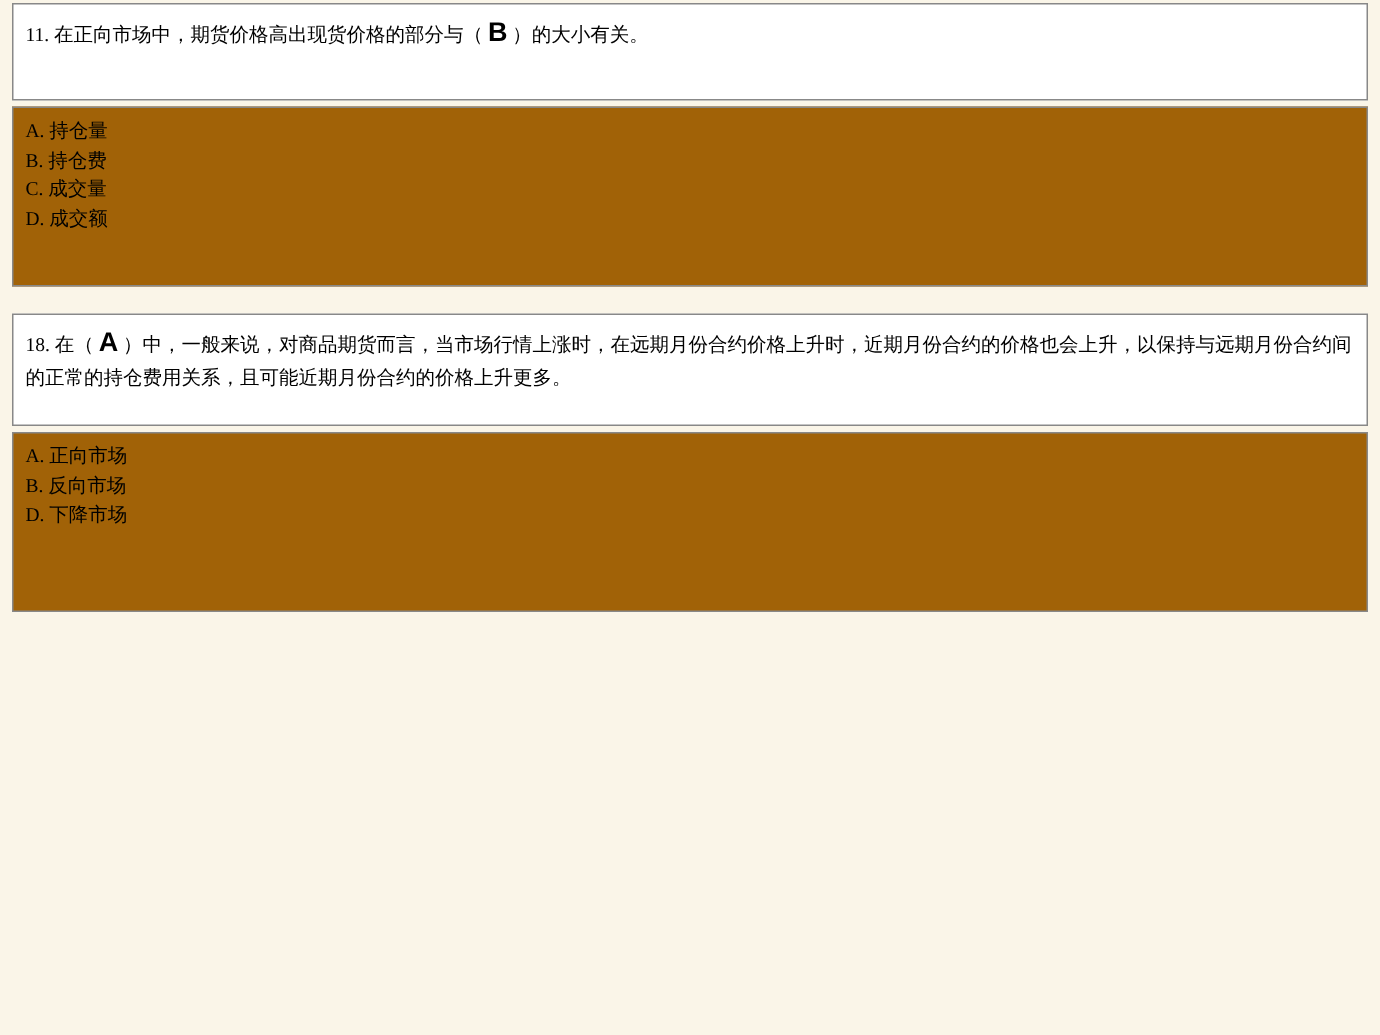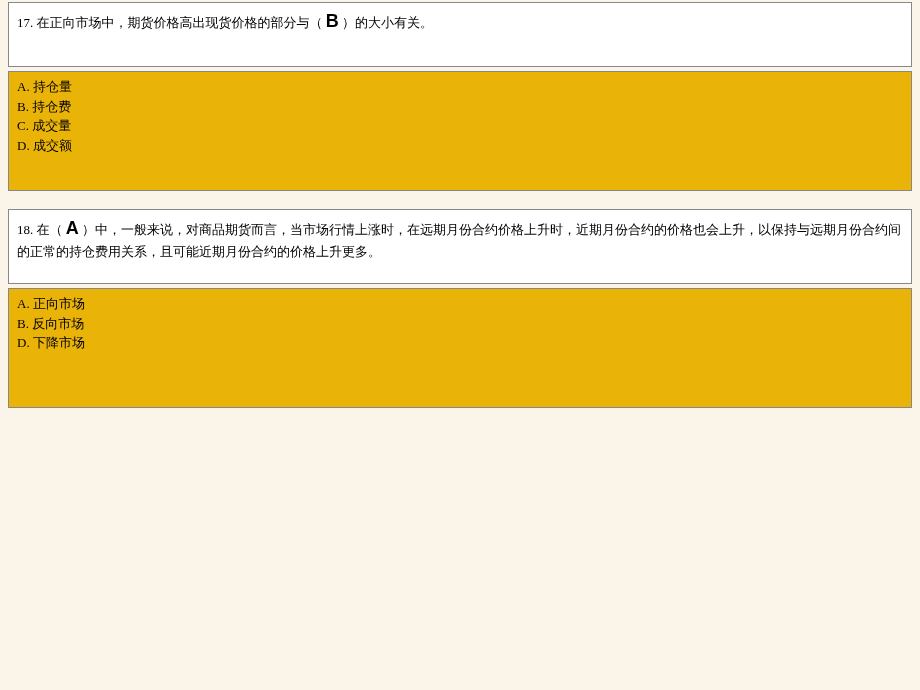--- a/index.html
+++ b/index.html
@@ -17,21 +17,21 @@
     margin-bottom: 18px;
   }
   .question-box {
     background: #fff;
     border: 1px solid #888;
     padding: 5px 8px;
     min-height: 65px;
     margin: 2px 8px 4px 8px;
   }
   .answer-box {
-    background: #eab308;
+    background: #a16207;
     border: 1px solid #888;
     padding: 5px 8px;
     min-height: 120px;
     margin: 2px 8px 4px 8px;
   }
   .q-text {
     display: inline;
   }
   .answer-letter {
     font-family: Arial, sans-serif;
@@ -40,21 +40,21 @@
   }
   .option {
     display: block;
   }
 </style>
 </head>
 <body>
 
 <div class="question-block">
   <div class="question-box">
-    <span class="q-text">17.</span>
+    <span class="q-text">11.</span>
     <span class="q-text">在正向市场中，期货价格高出现货价格的部分与（</span>
     <span class="answer-letter">B</span>
     <span class="q-text">）的大小有关。</span>
   </div>
   <div class="answer-box">
     <span class="option">A. 持仓量</span>
     <span class="option">B. 持仓费</span>
     <span class="option">C. 成交量</span>
     <span class="option">D. 成交额</span>
   </div>

